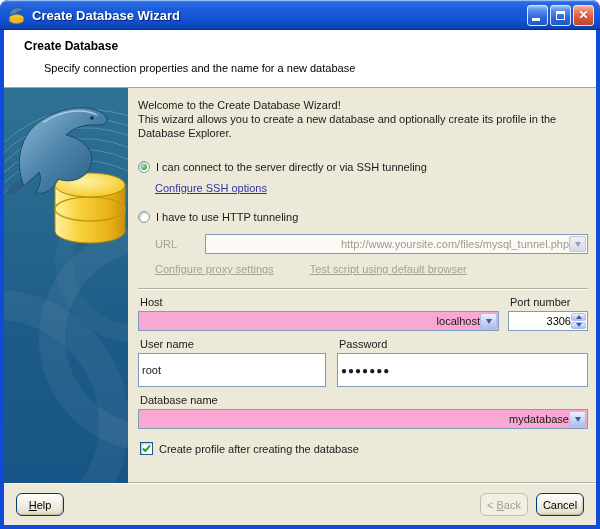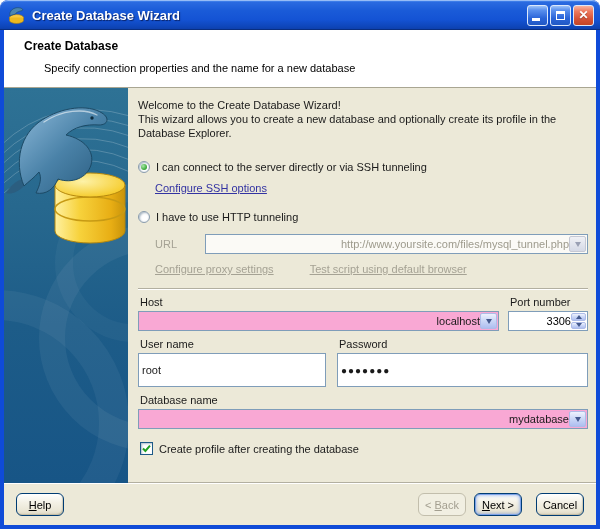--- a/index.html
+++ b/index.html
@@ -279,22 +279,19 @@
       </div>
     </div>
 
     <div class="buttonbar">
       <div class="btn help">
         <span><span class="mn">H</span><span>elp</span></span>
       </div>
       <div class="btn back">
         <span><span>&lt; </span><span class="mn">B</span><span>ack</span></span>
       </div>
-      <div class="btn next">
-        <span><span class="mn">N</span><span>ext &gt;</span></span>
-      </div>
       <div class="btn cancel">
         <span>Cancel</span>
       </div>
     </div>
 
   </div>
 </div>
 
 </body></html>

